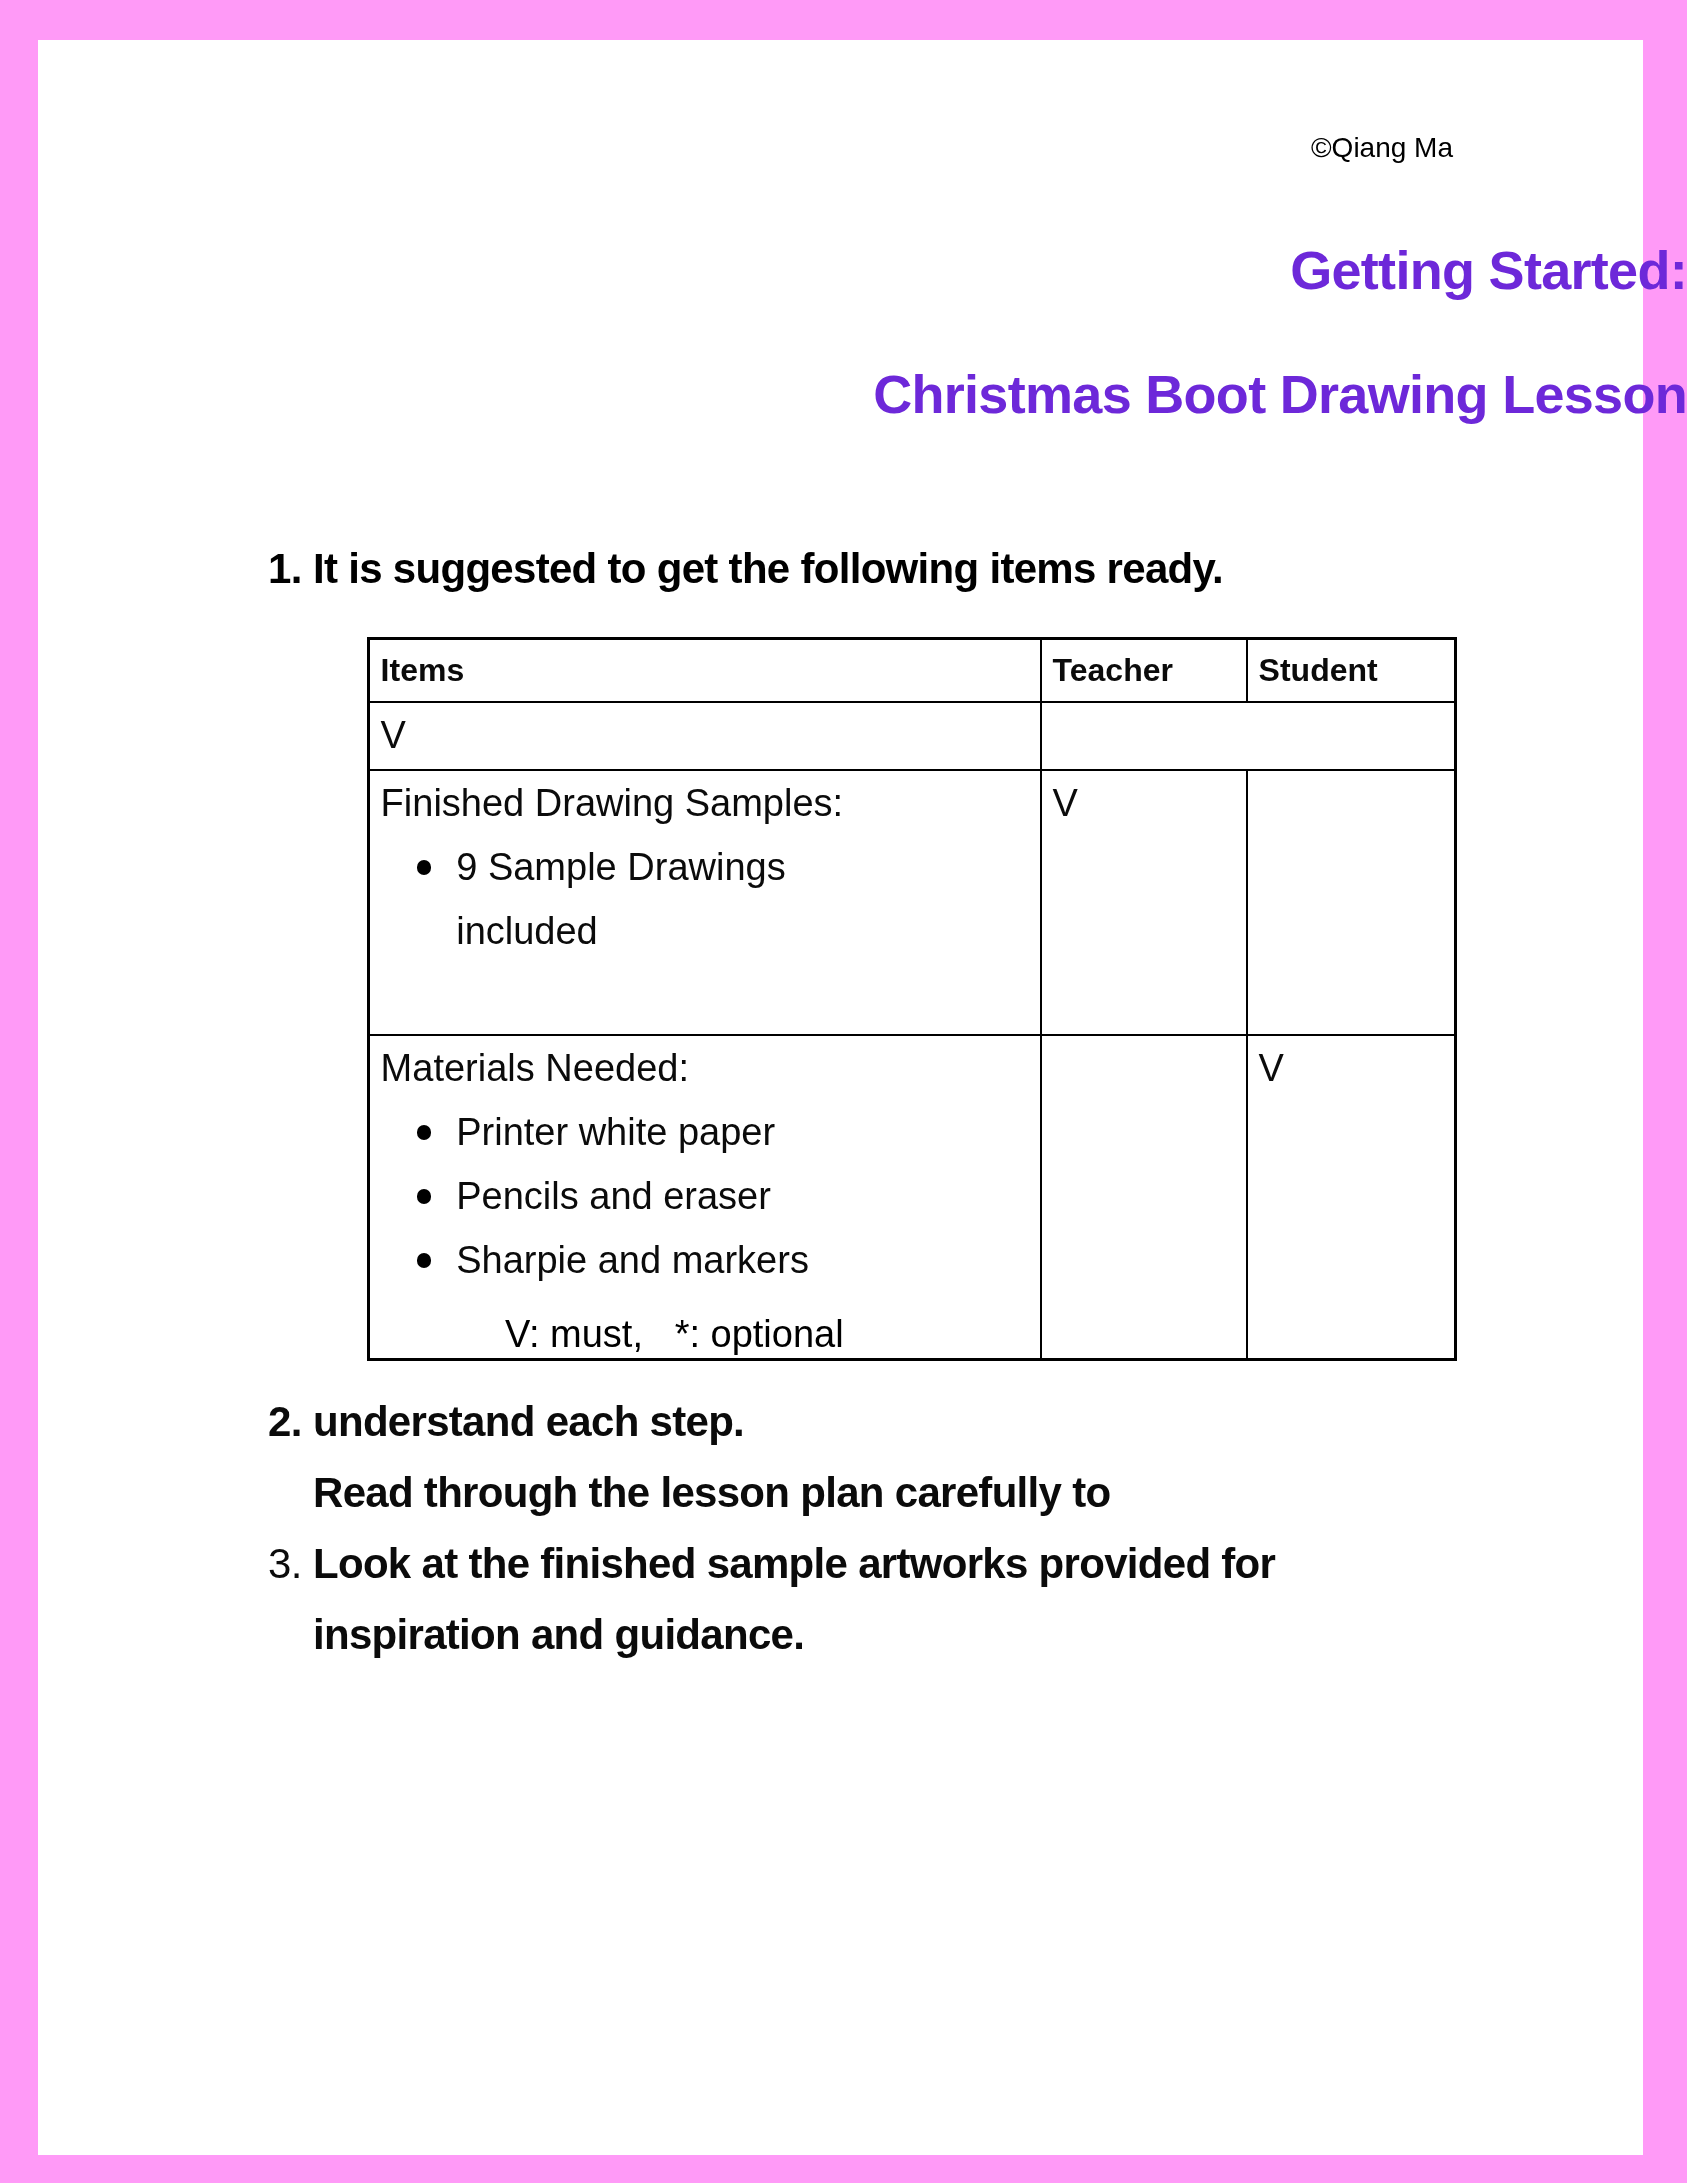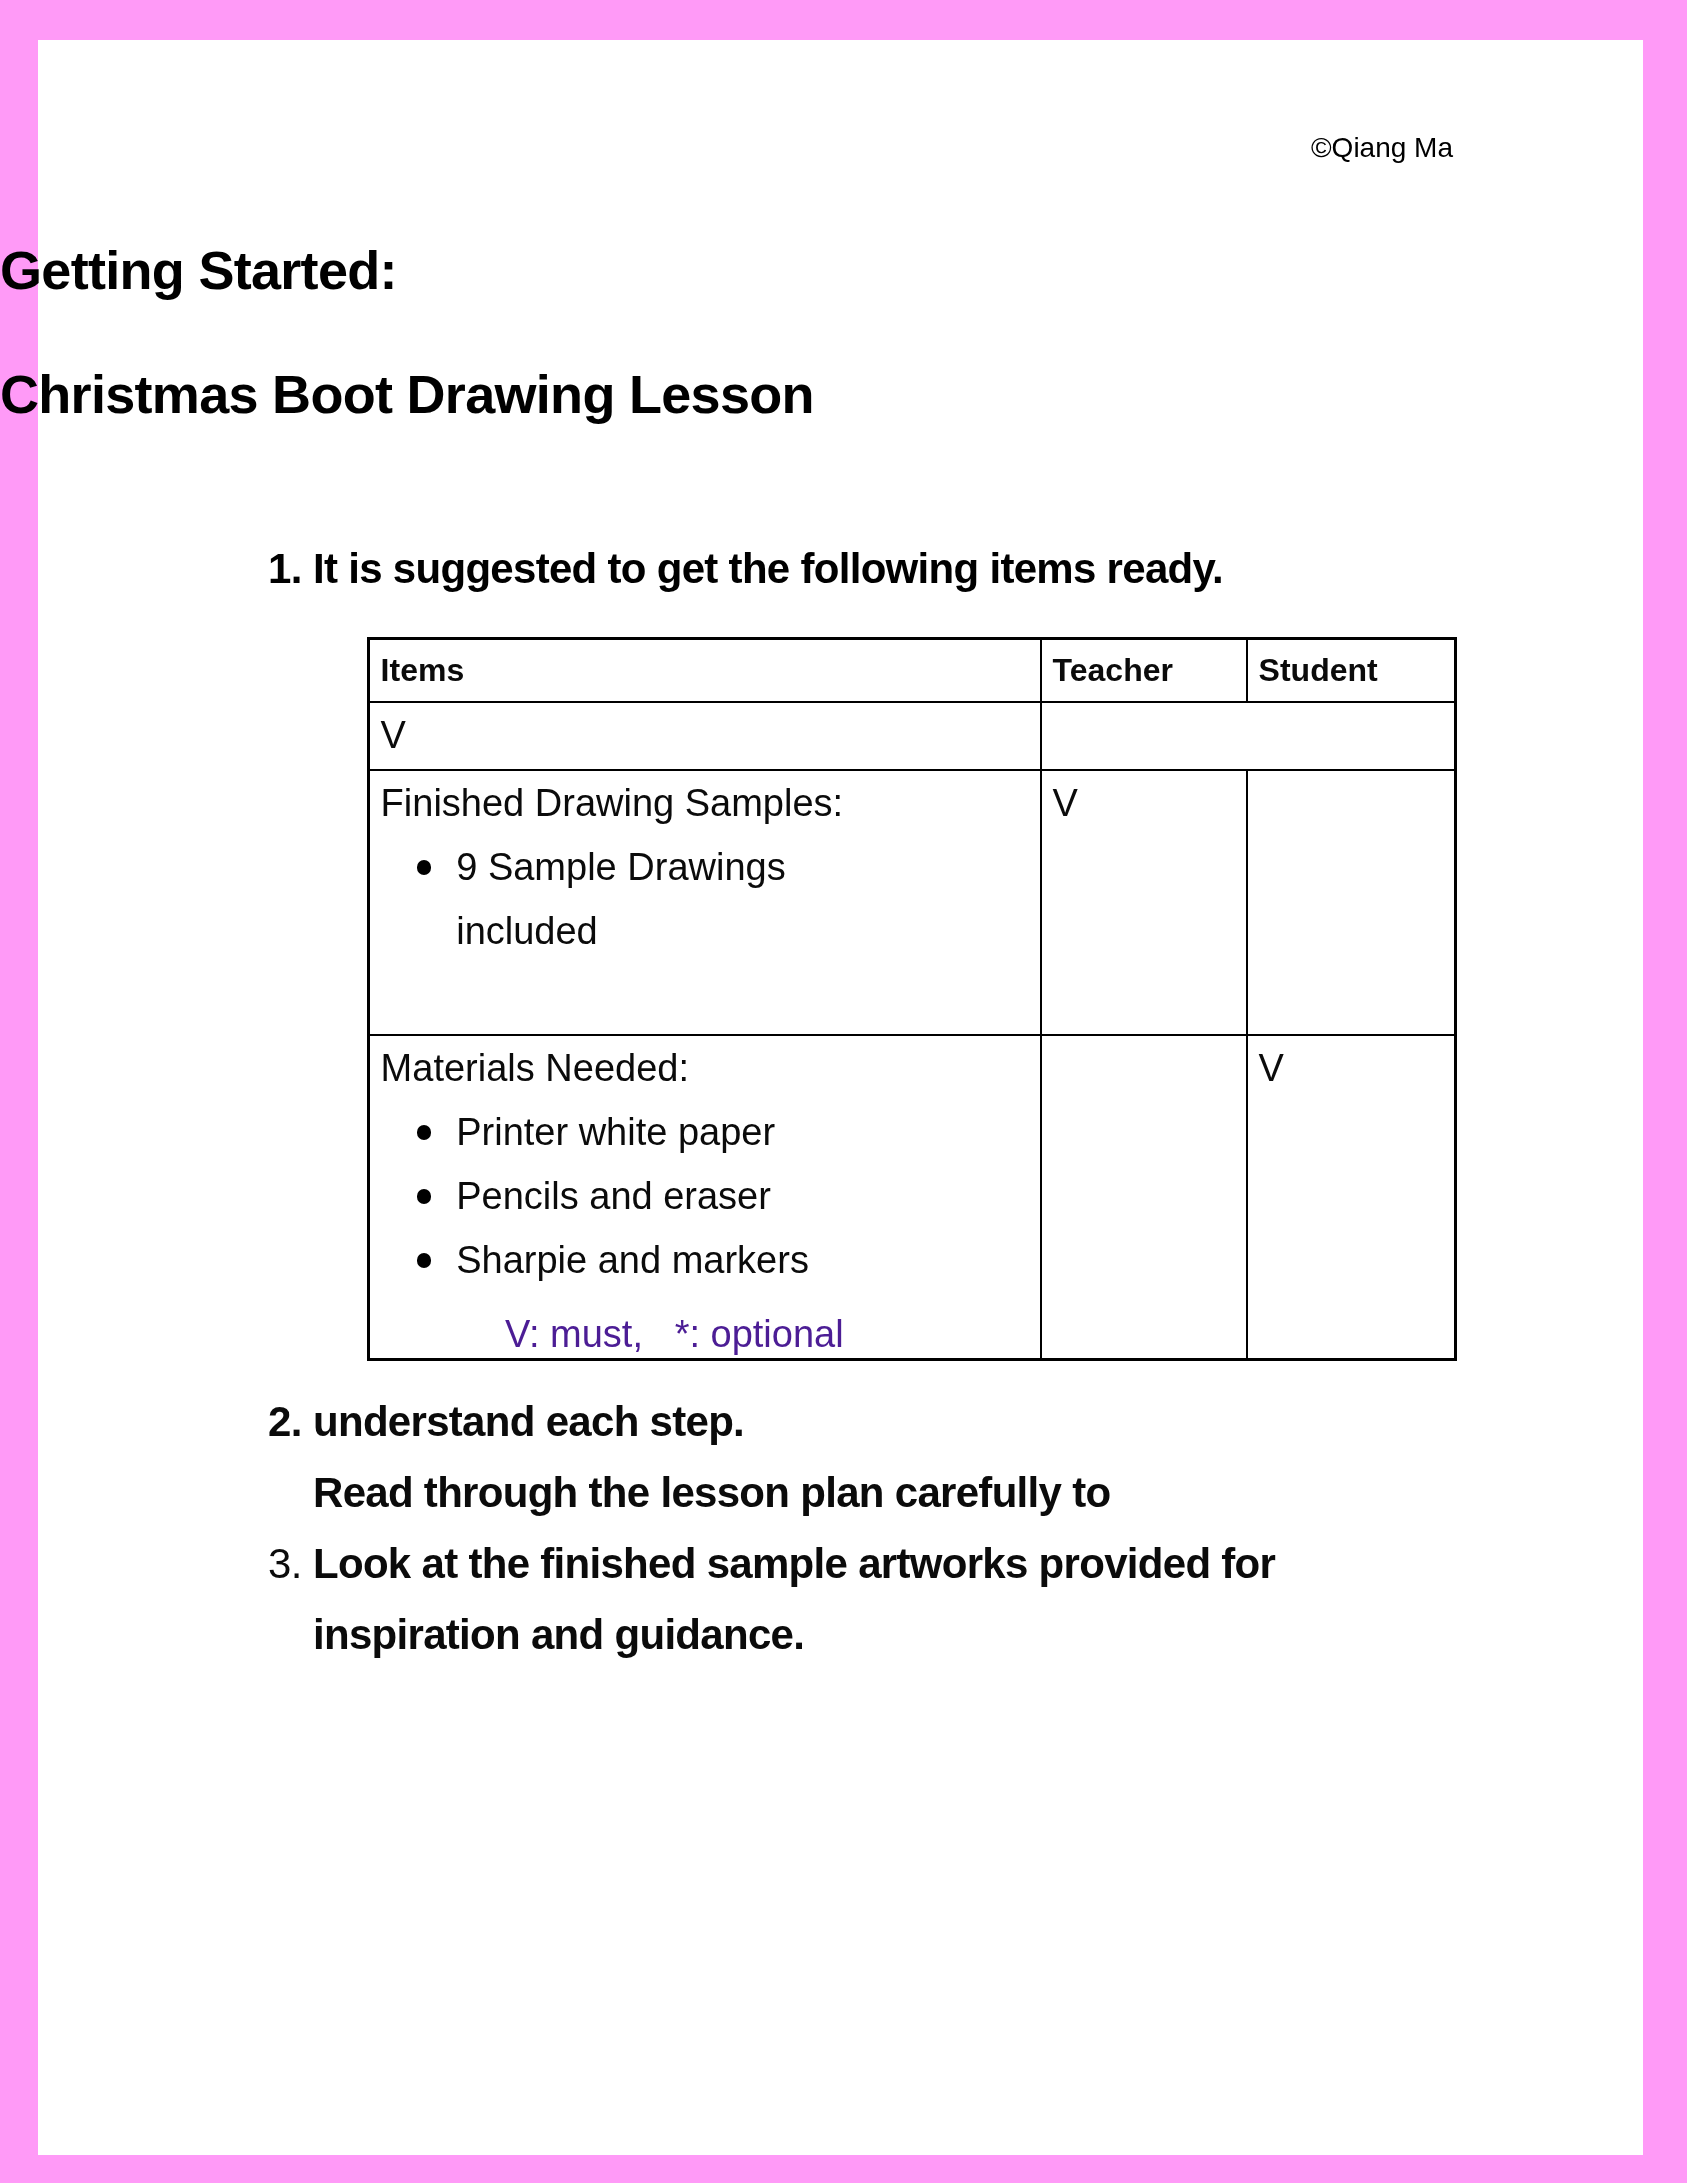--- a/index.html
+++ b/index.html
@@ -23,25 +23,25 @@
   .copyright{
     position:absolute;
     top:132px;right:234px;
     font-size:28px;
     letter-spacing:0px;
     color:#000;
   }
   .title{
     position:absolute;
     left:0;right:0;
-    text-align:left;
+    text-align:right;
     font-weight:bold;
     font-size:54px;
     letter-spacing:-0.7px;
-    color:#000000;
+    color:#6d28d9;
   }
   .title1{top:239px;}
   .title2{top:363px;}
   .step{
     position:absolute;
     display:flex;
     align-items:flex-start;
     font-size:42px;
     line-height:71px;
     letter-spacing:-0.7px;
@@ -97,21 +97,21 @@
   }
   .bullet-text{
     max-width:410px;
   }
   .legend{
     position:absolute;
     left:505px;top:1311px;
     font-size:38px;
     line-height:46px;
     white-space:pre;
-    color:#4c1d95;
+    color:#000000;
   }
 </style>
 </head>
 <body>
 
 <div class="frame">
   <div class="sheet"></div>
 </div>
 
 <div class="copyright">©Qiang Ma</div>

